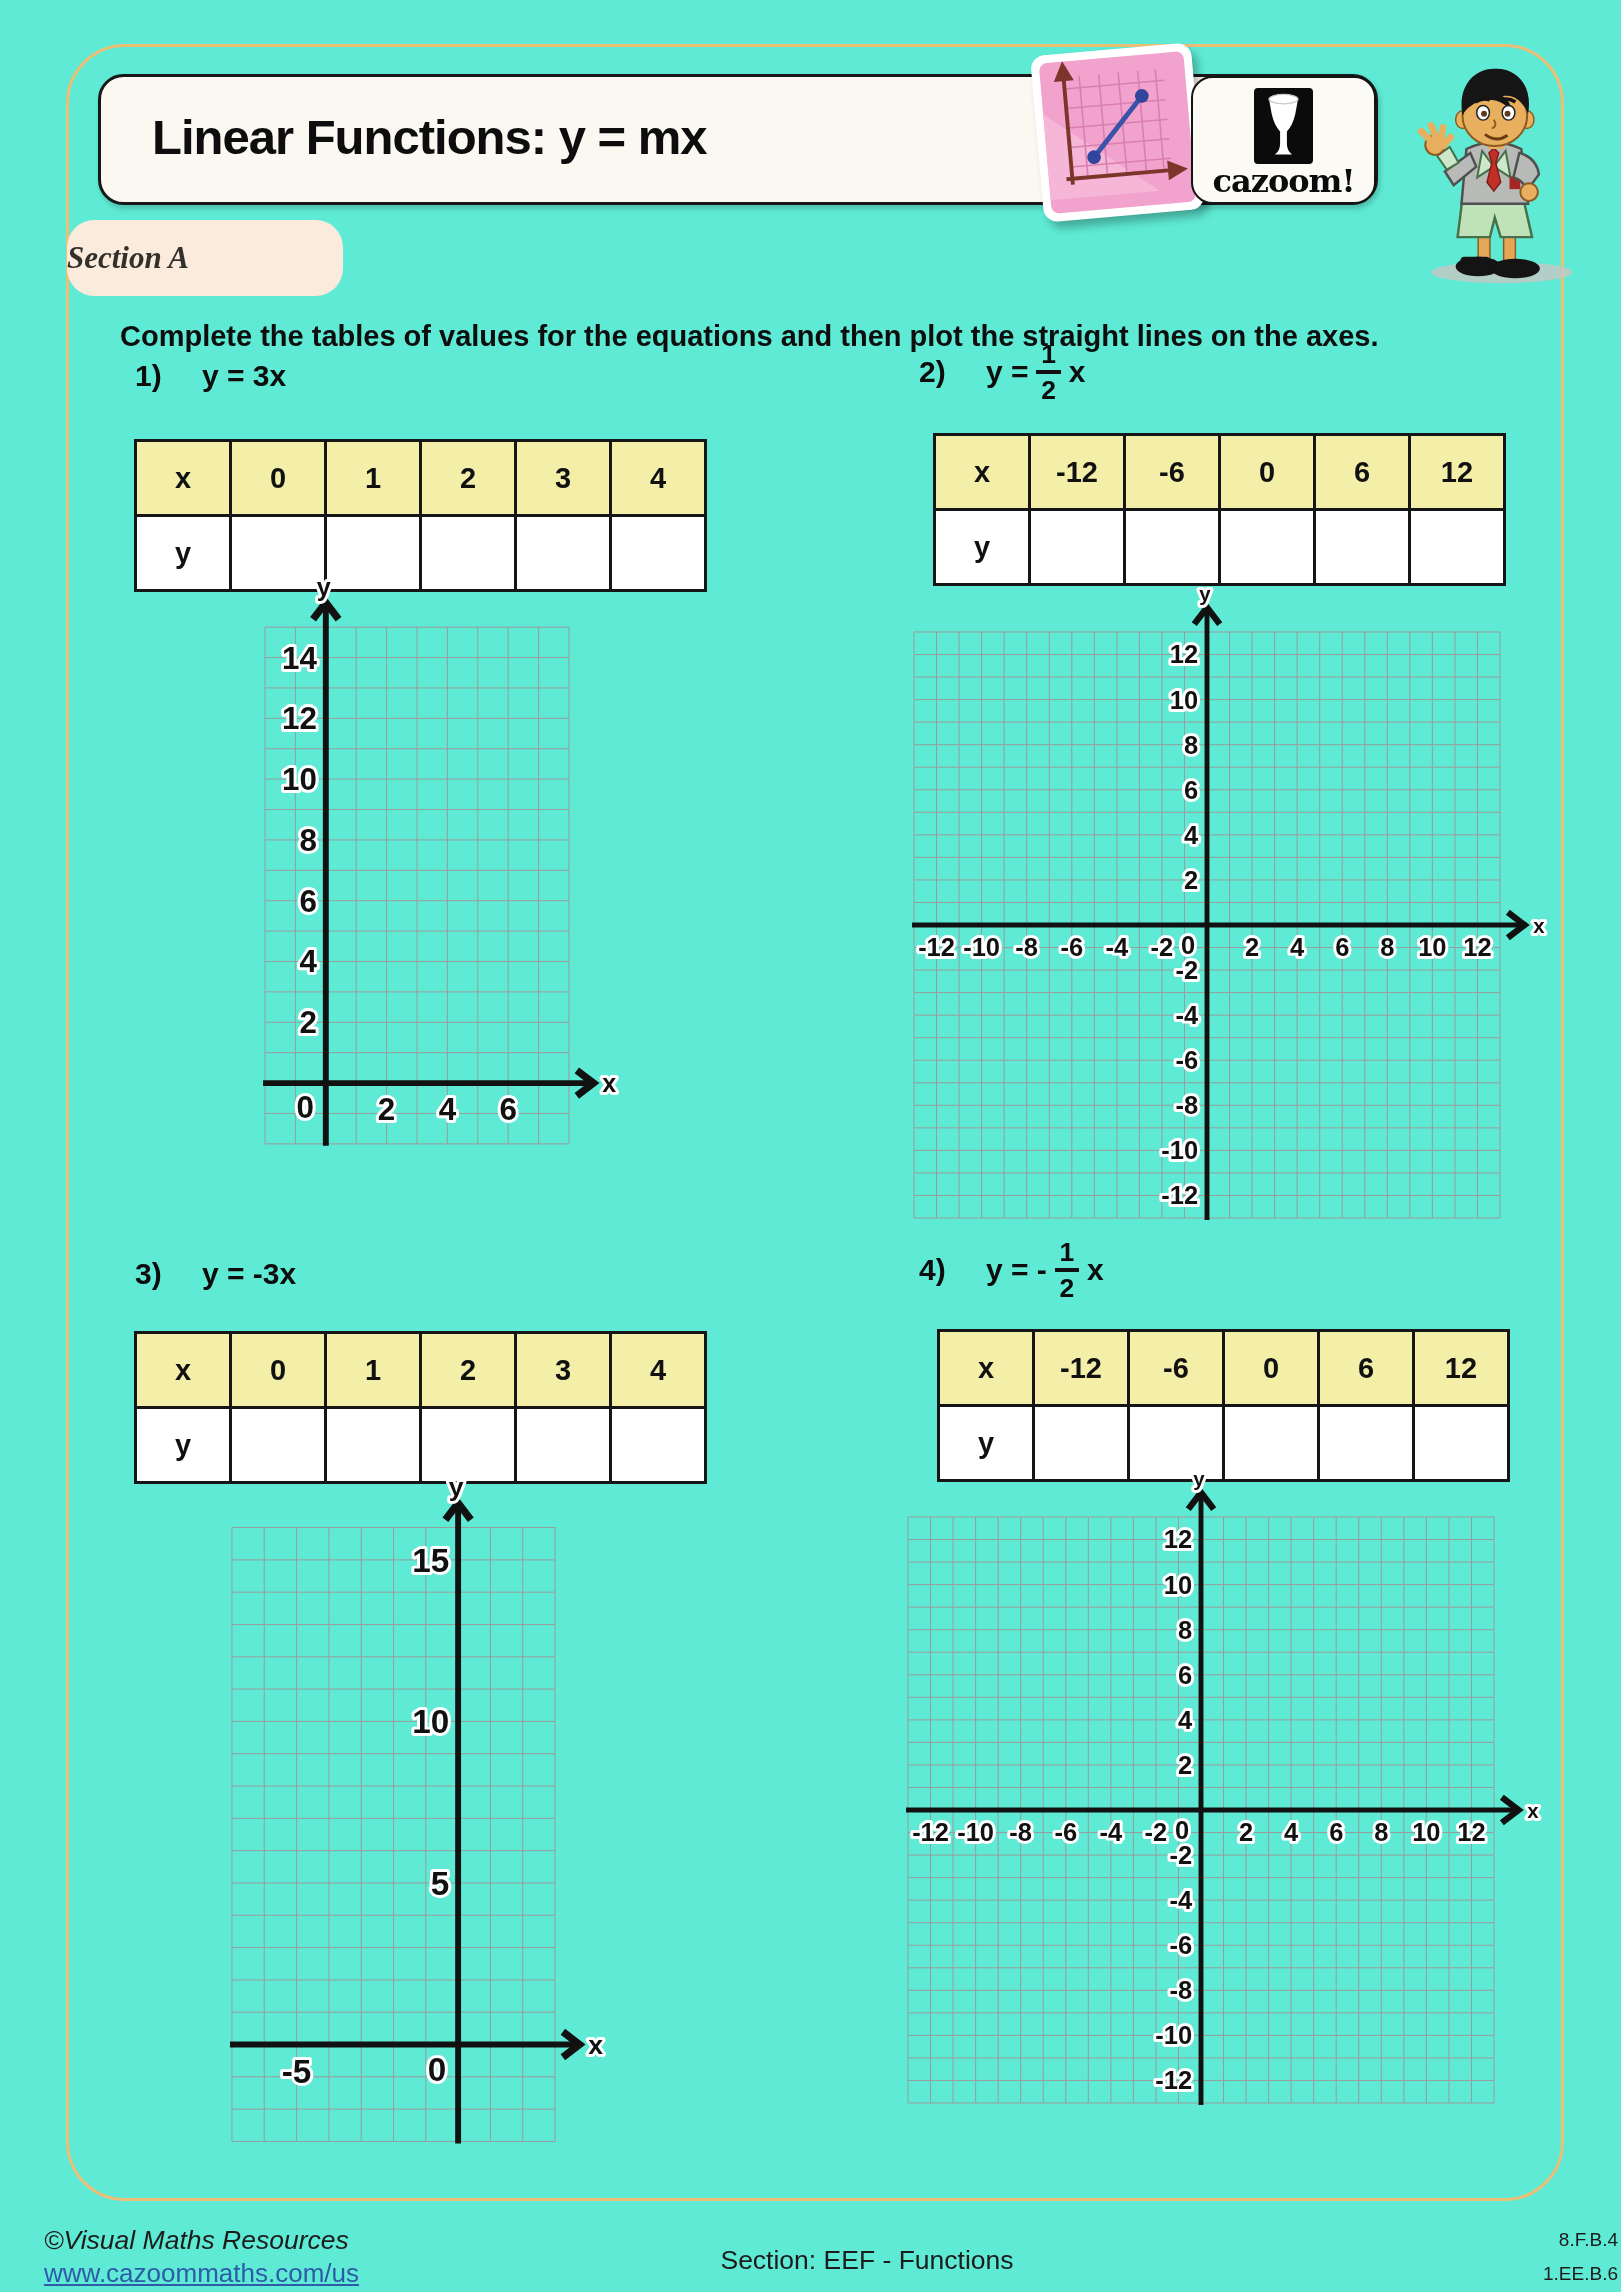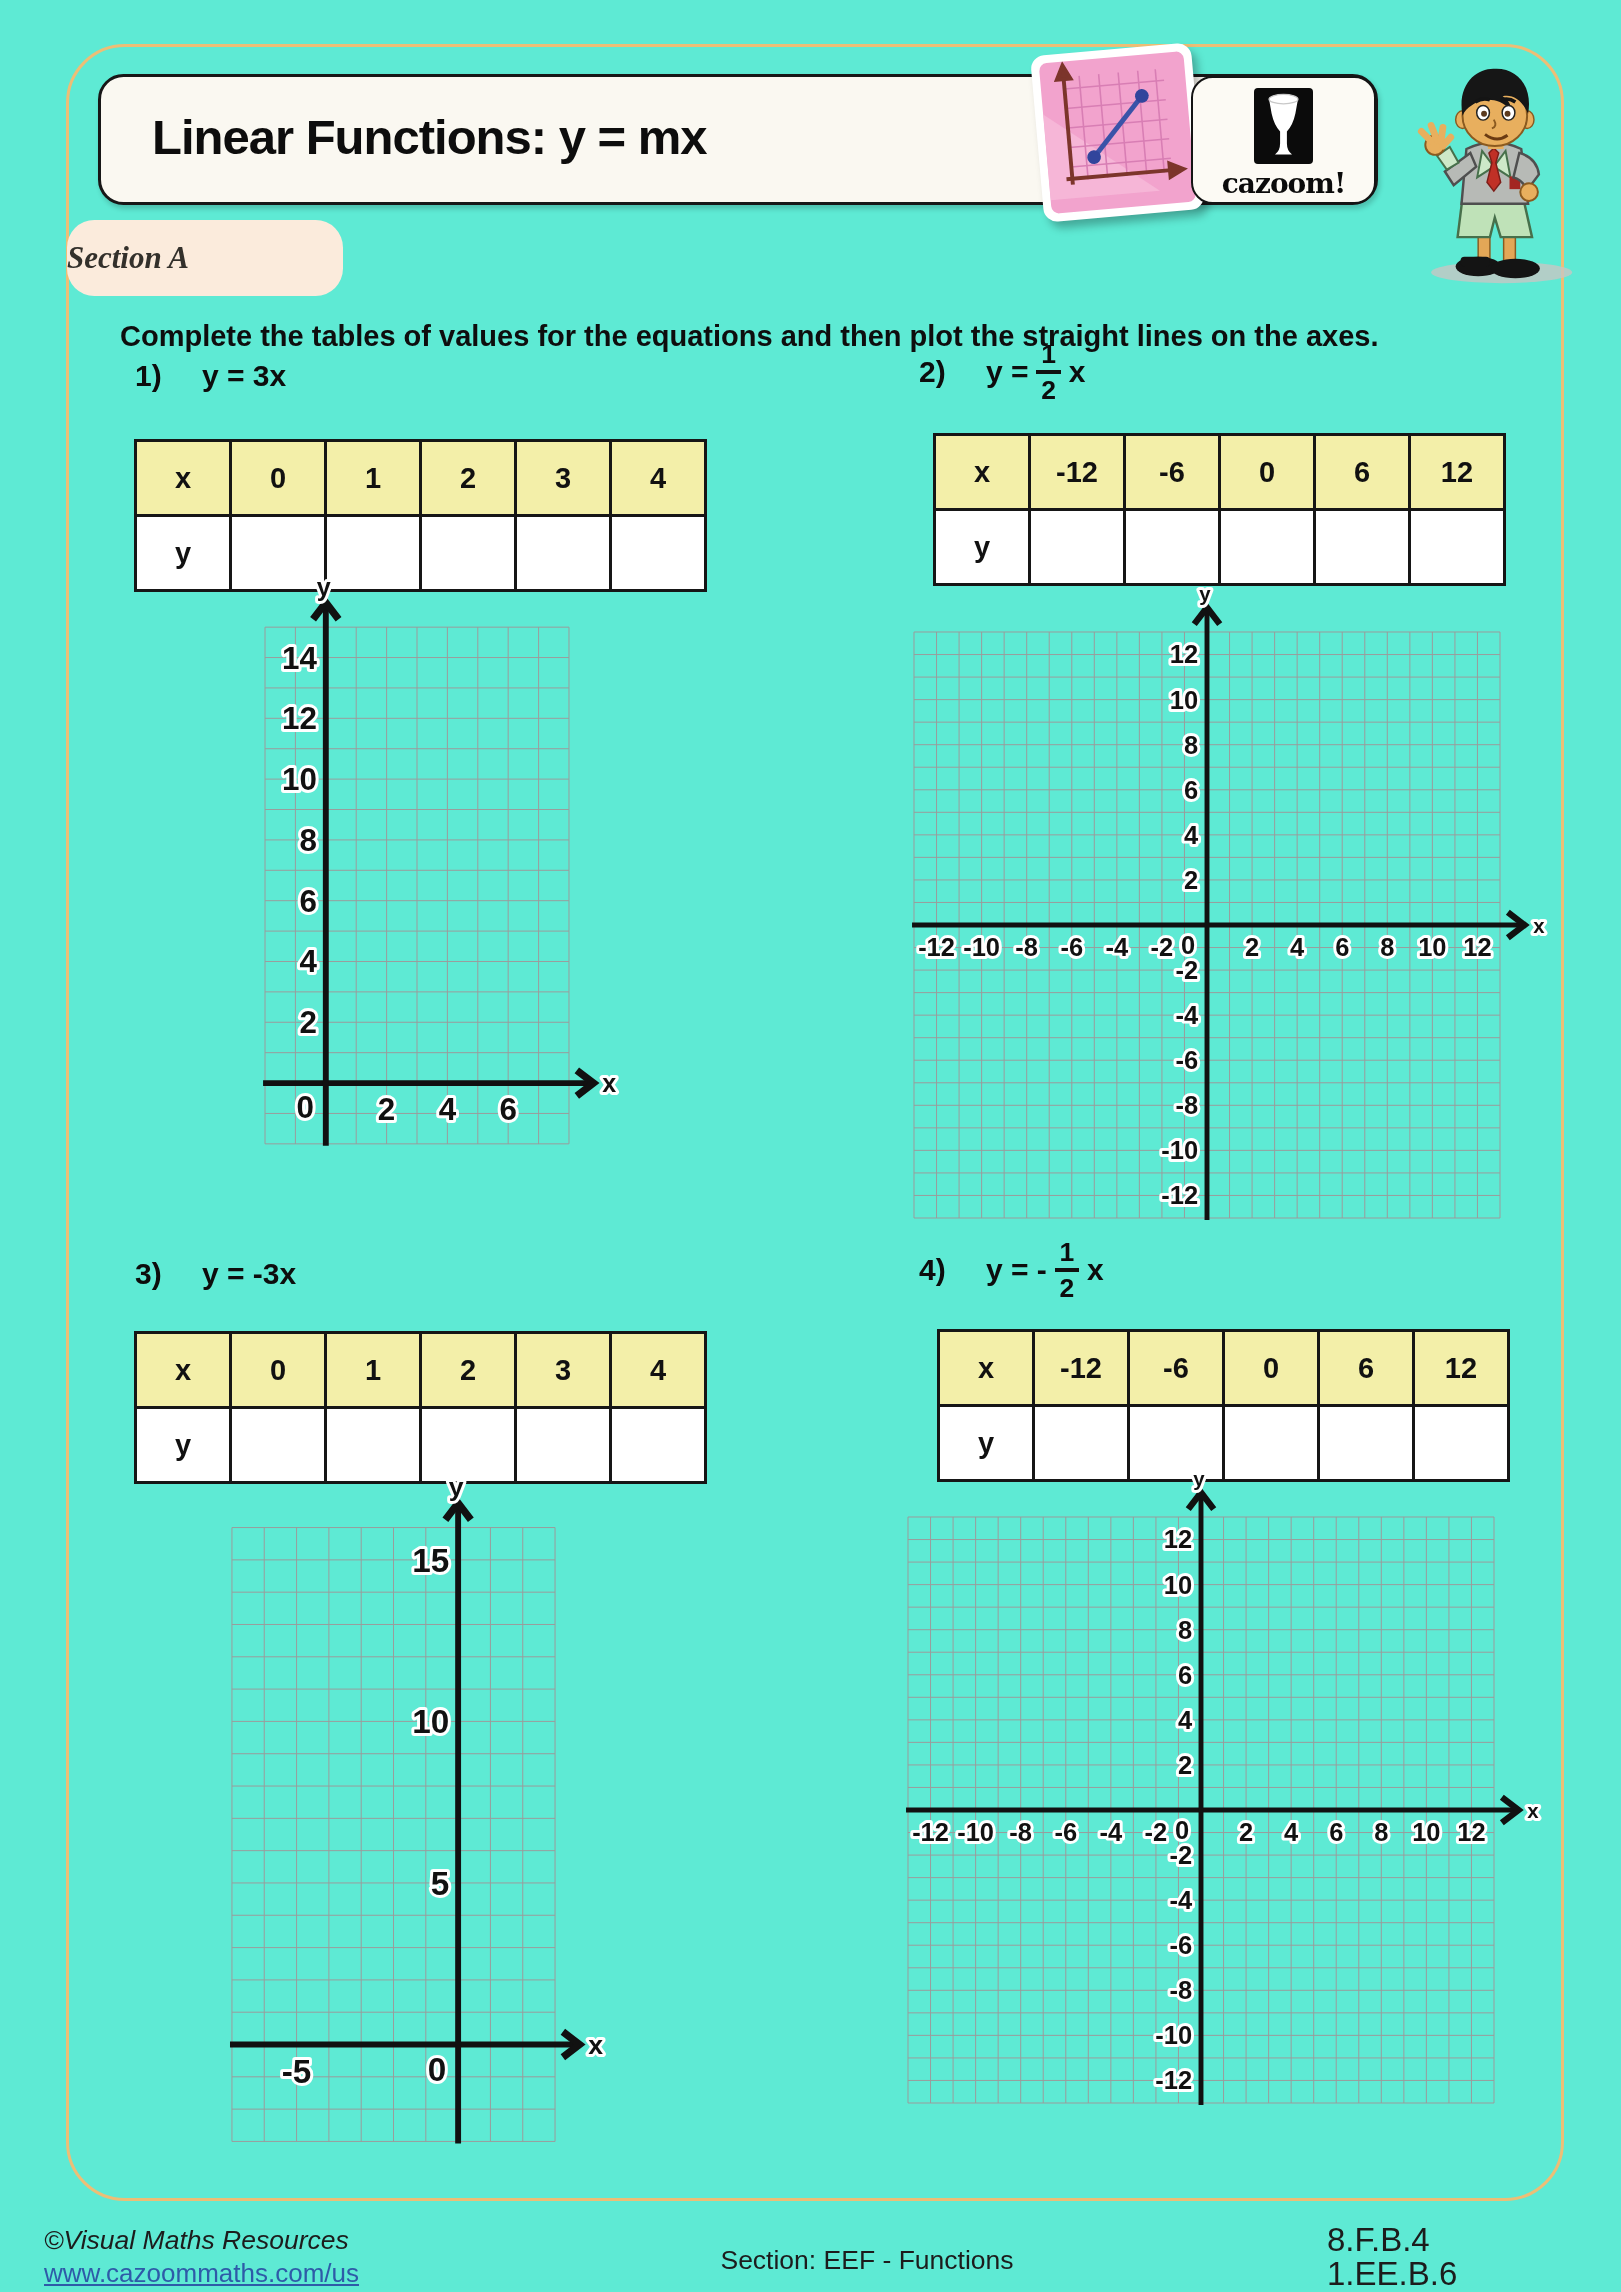--- a/index.html
+++ b/index.html
@@ -18,21 +18,21 @@
   .sticker{left:1037px;top:49px;width:161px;height:167px;background:#fff;border-radius:13.7px;
     transform:rotate(-5deg);box-shadow:4.9px 6.9px 8.8px rgba(0,0,0,.28);padding:0;}
   .sticker-inner{position:absolute;left:7.8px;top:7.8px;right:7.8px;bottom:7.8px;
     background:var(--sticker-pink,#F2A3CD);border-radius:7.8px;}
 
   .logo-box{left:1191px;top:76px;width:181px;height:124px;background:#FCFAF4;
     border:2.9px solid #141414;border-radius:21.6px;}
   .logo-square{position:absolute;left:61px;top:9.8px;width:59px;height:76px;
     background:#0B0B0B;border-radius:3.9px;display:flex;align-items:center;justify-content:center;}
   .logo-word{position:absolute;left:0;right:0;bottom:2px;text-align:center;
-    font-family:"DejaVu Serif",serif;font-weight:bold;font-size:28px;color:#0b0b0b;letter-spacing:-1px;}
+    font-family:"DejaVu Serif",serif;font-weight:bold;font-size:32px;color:#0b0b0b;letter-spacing:-1px;}
 
   .section-box{left:67px;top:220px;width:276px;height:76px;background:var(--section-fill,#FBEBDC);
     border-radius:27.4px;display:flex;align-items:center;}
   .section-label{font-family:"Liberation Serif",serif;font-style:italic;font-weight:bold;
     font-size:31px;color:#33302B;}
 
   .instruction{left:120px;top:320px;font-size:29px;font-weight:bold;color:#0e0e0e;}
 
   .prob-head{display:flex;align-items:center;font-weight:bold;font-size:30px;color:#0d0d0d;}
   .prob-num{width:67px;}
@@ -45,22 +45,22 @@
     vertical-align:middle;font-size:29px;font-weight:bold;color:#111;padding:0;}
   table.vtable tr.hdr td{background:var(--table-header-fill,#F3EFA9);}
 
   .graph{position:absolute;}
   .graph svg{overflow:visible;display:block;}
 
   .footer-copy{left:44px;top:2225px;font-size:26.5px;color:#1c1c1c;font-style:italic;}
   .footer-url{left:44px;top:2258px;font-size:26px;color:var(--link-blue,#2E5BA8);
     text-decoration:underline;}
   .footer-center{left:867px;top:2245px;transform:translateX(-50%);font-size:26.5px;color:#1c1c1c;}
-  .footer-standards{left:1327px;top:2223px;width:196px;text-align:left;
-    font-size:33px;color:#1c1c1c;line-height:34px;}
+  .footer-standards{left:1422px;top:2223px;width:196px;text-align:right;
+    font-size:19px;color:#1c1c1c;line-height:34px;}
 </style>
 </head>
 <body>
 
 <div class="page">
 
   <div class="abs outer-border"></div>
 
   <div class="abs title-box"></div>
   <div class="abs title-text">Linear Functions: y = mx</div>

